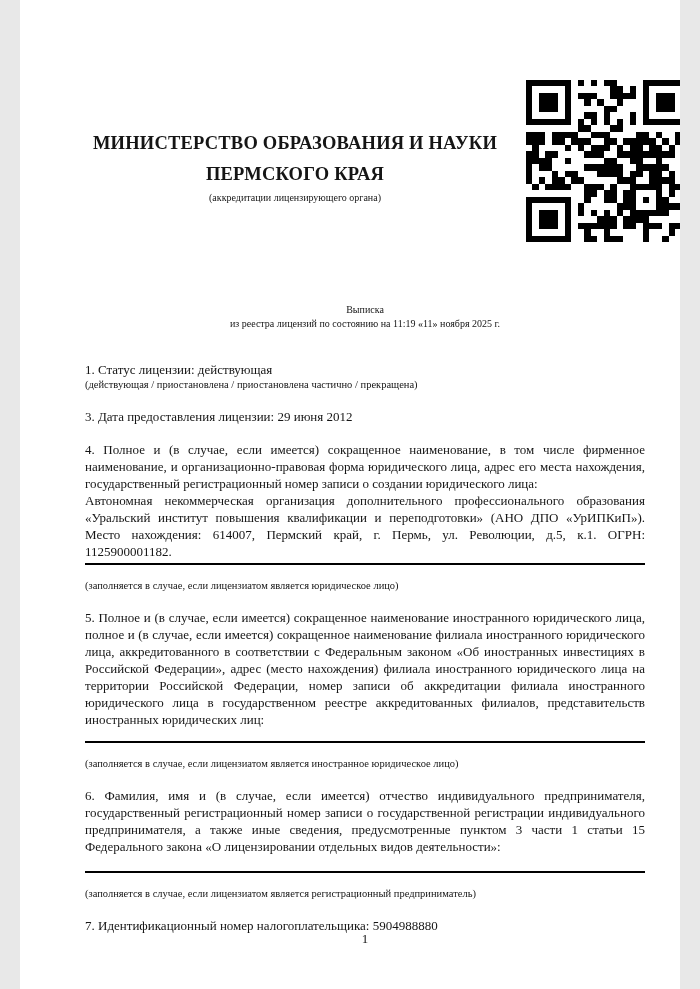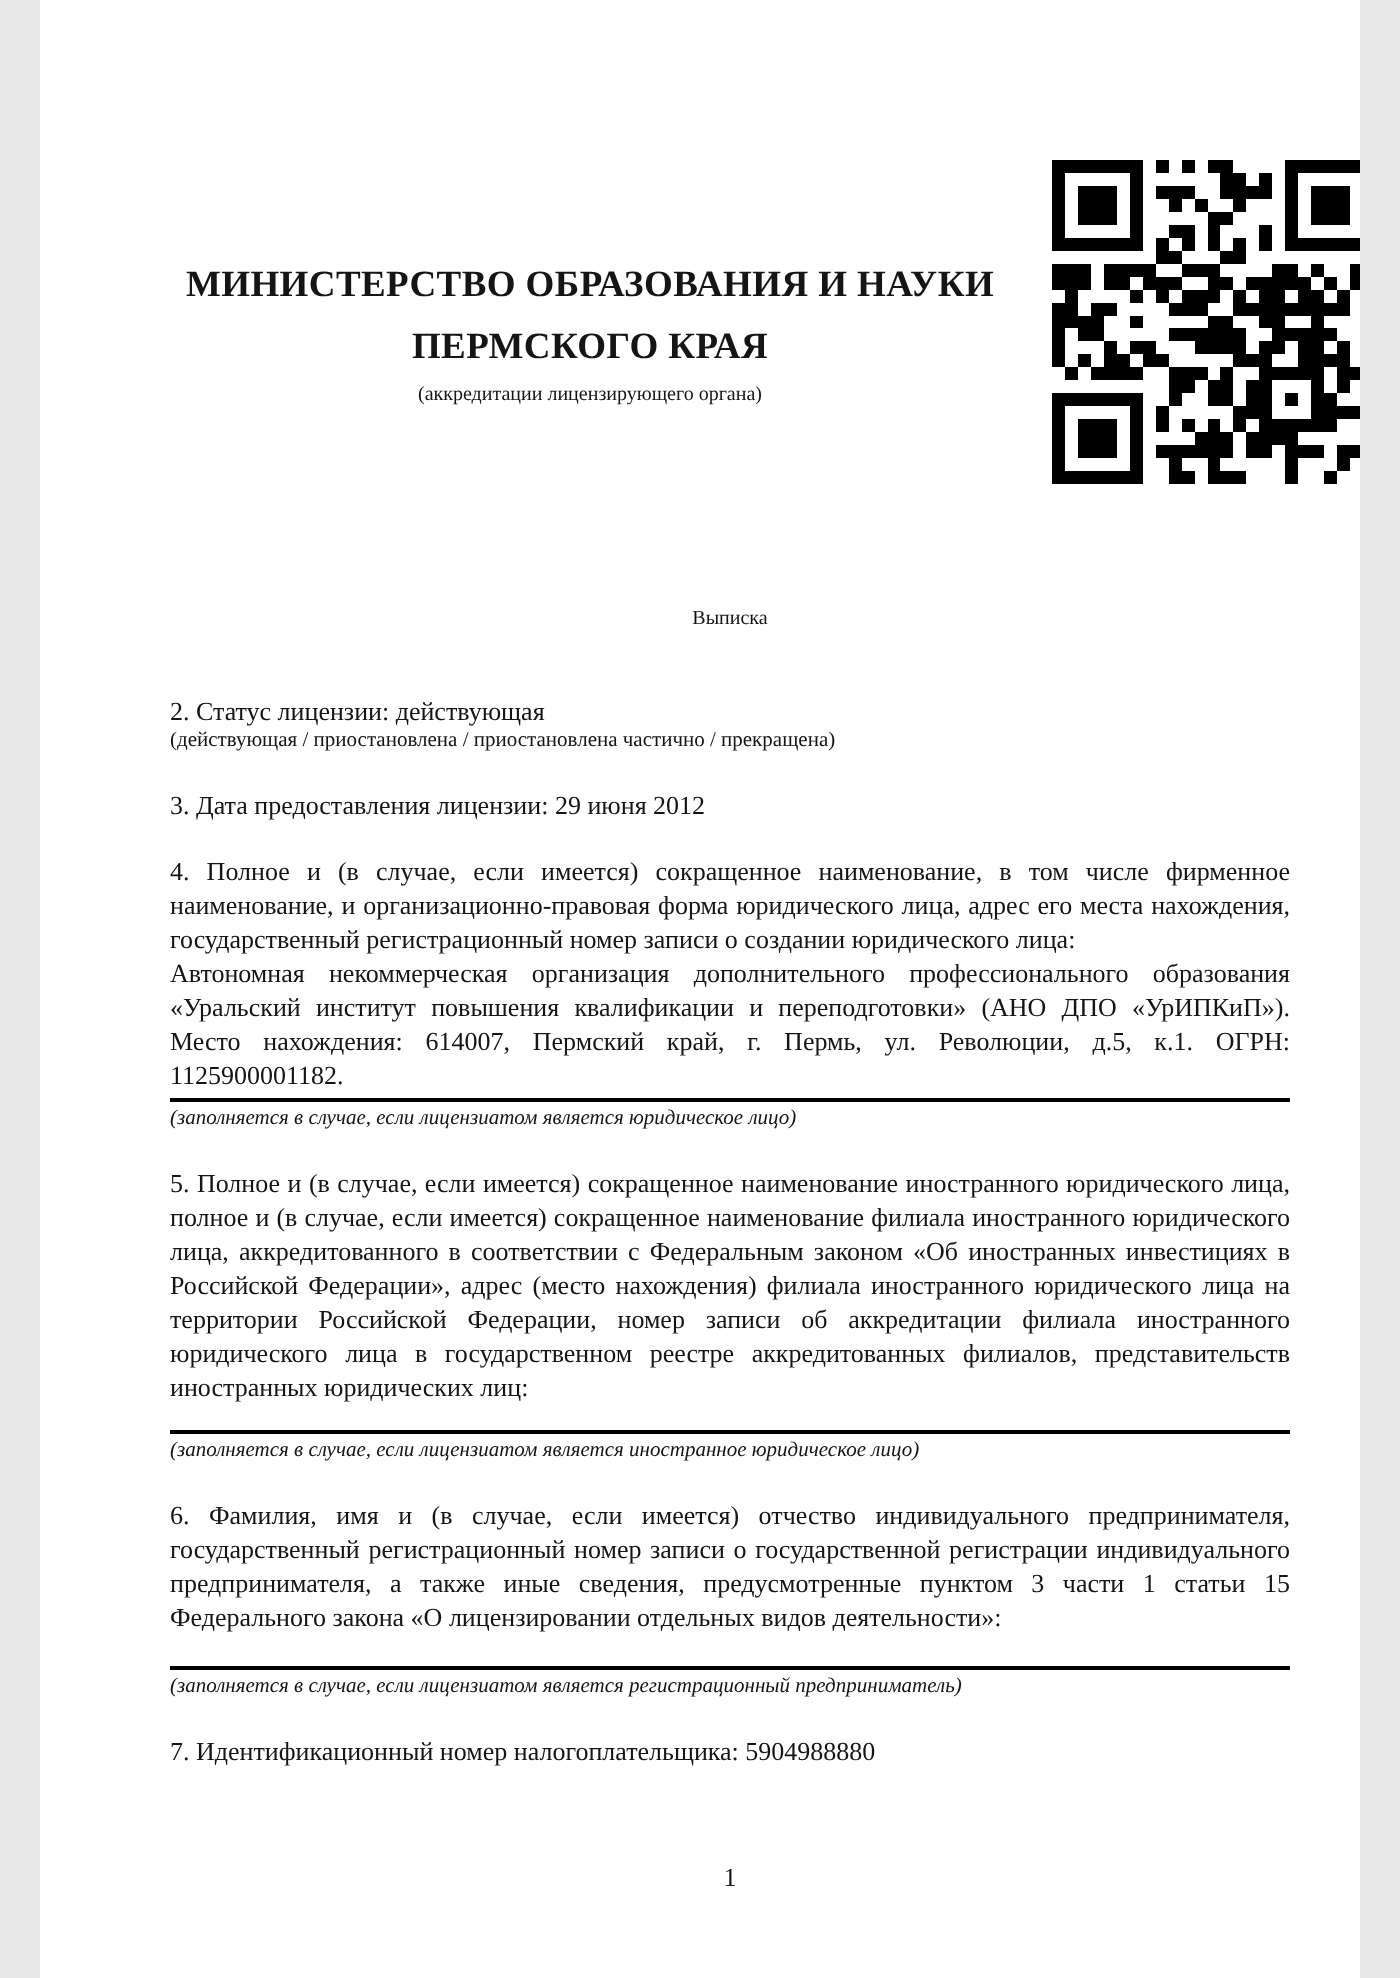--- a/index.html
+++ b/index.html
@@ -58,21 +58,21 @@
     text-align: left;
     line-height: 14px;
   }
   .rule {
     border-top: 2px solid #000;
     height: 0;
   }
   .rule-tight { margin-top: 3px; }
   .rule-gap-sm { margin-top: 13px; }
   .rule-gap-md { margin-top: 16px; }
-  .caption-after-rule { margin-top: 2px; font-style: italic; }
+  .caption-after-rule { margin-top: 14px; }
 
   .page-number {
     position: absolute;
     bottom: 42px;
     left: 65px;
     right: 35px;
     text-align: center;
     font-size: 13px;
   }
 </style>
@@ -420,26 +420,27 @@
       <div>МИНИСТЕРСТВО ОБРАЗОВАНИЯ И НАУКИ</div>
       <div>ПЕРМСКОГО КРАЯ</div>
     </div>
     <div class="ministry-caption">(аккредитации лицензирующего органа)</div>
   </div>
 
   <div class="content">
 
     <div class="doc-title">
       <div>Выписка</div>
+      <div>из реестра лицензий по состоянию на 11:19 «11» ноября 2025 г.</div>
     </div>
 
     <div class="body-text">
 
       <div class="item item-status">
-        <div>2. Статус лицензии: действующая</div>
+        <div>1. Статус лицензии: действующая</div>
         <div class="small-caption">(действующая / приостановлена / приостановлена частично / прекращена)</div>
       </div>
 
 
       <div class="item">3. Дата предоставления лицензии: 29 июня 2012</div>
 
       <div class="item">
         <div class="just">4. Полное и (в случае, если имеется) сокращенное наименование, в том числе фирменное наименование, и организационно-правовая форма юридического лица, адрес его места нахождения, государственный регистрационный номер записи о создании юридического лица:</div>
         <div class="just">Автономная некоммерческая организация дополнительного профессионального образования «Уральский институт повышения квалификации и переподготовки» (АНО ДПО «УрИПКиП»). Место нахождения: 614007, Пермский край, г. Пермь, ул. Революции, д.5, к.1. ОГРН: 1125900001182.</div>
         <div class="rule rule-tight"></div>

